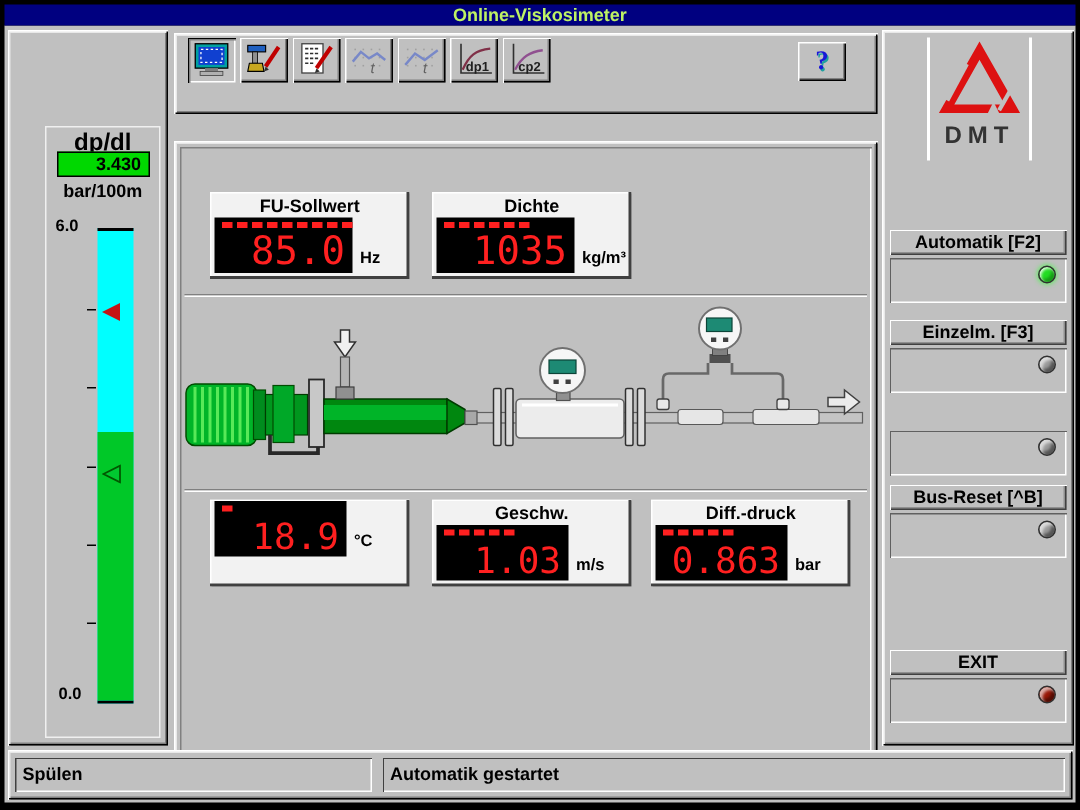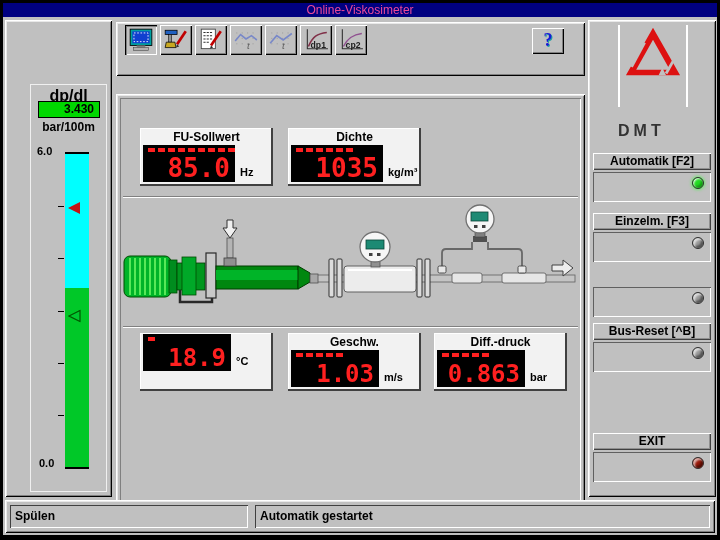--- a/index.html
+++ b/index.html
@@ -4,21 +4,21 @@
 <style>
   :root{
     --title-bg:#000080; --lcd-digit:#ff2020; --gauge-bg:#00ffff; --gauge-fill:#00c828;
     --value-box-bg:#00d800; --logo-red:#dd1111; --win:#c0c0c0;
   }
   *{box-sizing:border-box; margin:0; padding:0;}
   body{background:#000; font-family:"Liberation Sans",sans-serif; width:720px; height:540px;}
   #screen{position:relative; width:720px; height:540px; background:#000; overflow:hidden;}
   .appbg{position:absolute; left:3px; top:17px; width:714px; height:518px; background:var(--win);}
   .titlebar{position:absolute; left:3px; top:3px; width:714px; height:14px; background:var(--title-bg);
-    color:#ec4899; font-weight:normal; font-size:12px; line-height:14px; text-align:center;}
+    color:#bef264; font-weight:bold; font-size:12px; line-height:14px; text-align:center;}
   .raised{background:var(--win); box-shadow:inset 1px 1px 0 #ffffff, inset -1px -1px 0 #000000,
     inset 2px 2px 0 #e8e8e8, inset -2px -2px 0 #808080;}
   .panel{position:absolute;}
   
   .tbtn{position:absolute; top:3px; width:32px; height:30px; background:var(--win);
     box-shadow:inset 1px 1px 0 #fff, inset -1px -1px 0 #000, inset -2px -2px 0 #808080;
     display:flex; align-items:center; justify-content:center;}
   .tbtn.pressed{box-shadow:inset 1px 1px 0 #000, inset 2px 2px 0 #808080, inset -1px -1px 0 #fff;}
   .tbtn svg{width:26px; height:24px;}
   .hbtn{position:absolute; left:416px; top:6px; width:32px; height:26px; background:var(--win);
@@ -45,38 +45,38 @@
   .inner-frame{position:absolute; left:4px; top:4px; right:4px; bottom:4px;
     box-shadow:inset 1px 1px 0 #808080, inset -1px -1px 0 #ffffff;}
   .hsep{position:absolute; left:7px; width:455px; height:2px; border-top:1px solid #808080; border-bottom:1px solid #fff;}
   .dgroup{position:absolute; width:133px; height:58px; background:#f2f2f2;
     box-shadow:inset -2px -2px 0 #404040, inset 1px 1px 0 #ffffff;}
   .dlabel{height:16px; text-align:center; font-weight:bold; font-size:12px; padding-top:2px;}
   .drow{display:flex; align-items:flex-end; padding-left:3px; margin-top:1px;}
   .lcd{position:relative; background:#000; width:92px; height:37px;}
   .lcd.small{width:88px;}
   .digits{position:absolute; right:5px; bottom:1px; font-family:"DejaVu Sans Mono",monospace;
-    font-weight:bold; font-size:26px; line-height:1; color:var(--lcd-digit);margin-top:12px;}
+    font-weight:normal; font-size:26px; line-height:1; color:var(--lcd-digit);margin-top:12px;}
   .lcd.small .digits{font-size:24px;}
   .dashbar{position:absolute; top:3px; left:5px; display:flex; gap:3px;}
   .dashbar i{display:block; width:7px; height:4px; background:var(--lcd-digit);}
   .dunit{font-weight:bold; font-size:11px; margin:0 0 4px 5px; white-space:nowrap;}
   
   .abtn{position:absolute; left:5px; width:118px; height:17px; background:var(--win);
     box-shadow:inset 1px 1px 0 #fff, inset -1px -1px 0 #404040, inset -2px -2px 0 #909090;
     text-align:center; font-weight:bold; font-size:12px; line-height:17px; cursor:default;}
   .apanel{position:absolute; left:5px; width:118px; height:30px; background:var(--win);
     box-shadow:inset 1px 1px 0 #606060, inset -1px -1px 0 #ffffff;}
   .led{position:absolute; right:7px; top:5px; width:12px; height:12px; border-radius:50%;
     border:1px solid #303030; background:#999;
     box-shadow:inset 2px 2px 2px rgba(255,255,255,.65), inset -2px -2px 2px rgba(0,0,0,.45);}
   .led.on{box-shadow:inset 1px 1px 2px rgba(255,255,255,.9), inset -2px -2px 2px rgba(0,60,0,.4), 0 0 3px 1px rgba(60,255,60,.6);}
   .logo-line{position:absolute; top:5px; width:2px; height:82px; background:#ffffff;}
-  .dmt-text{position:absolute; left:30px; top:62px; width:70px; text-align:left;
-    font-weight:bold; font-size:16px; letter-spacing:4px; color:#333;margin-top:40px;}
+  .dmt-text{position:absolute; left:30px; top:62px; width:70px; text-align:center;
+    font-weight:bold; font-size:16px; letter-spacing:4px; color:#333;}
   
   .sfield{position:absolute; top:5px; height:23px; background:var(--win);
     box-shadow:inset 1px 1px 0 #404040, inset -1px -1px 0 #ffffff;
     font-weight:bold; font-size:12px; line-height:23px; padding-left:5px;}
 </style>
 </head>
 <body>
 
 <div id="screen">
   <div class="appbg"></div>

